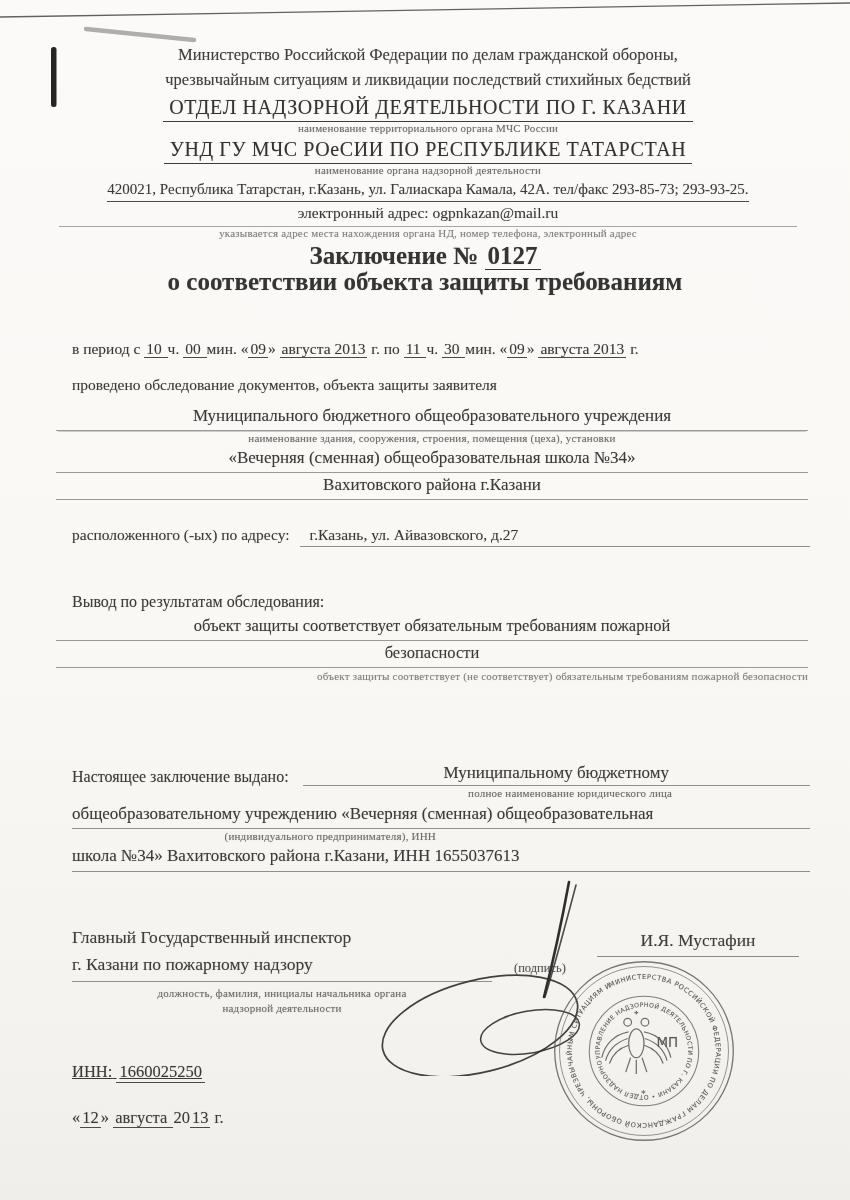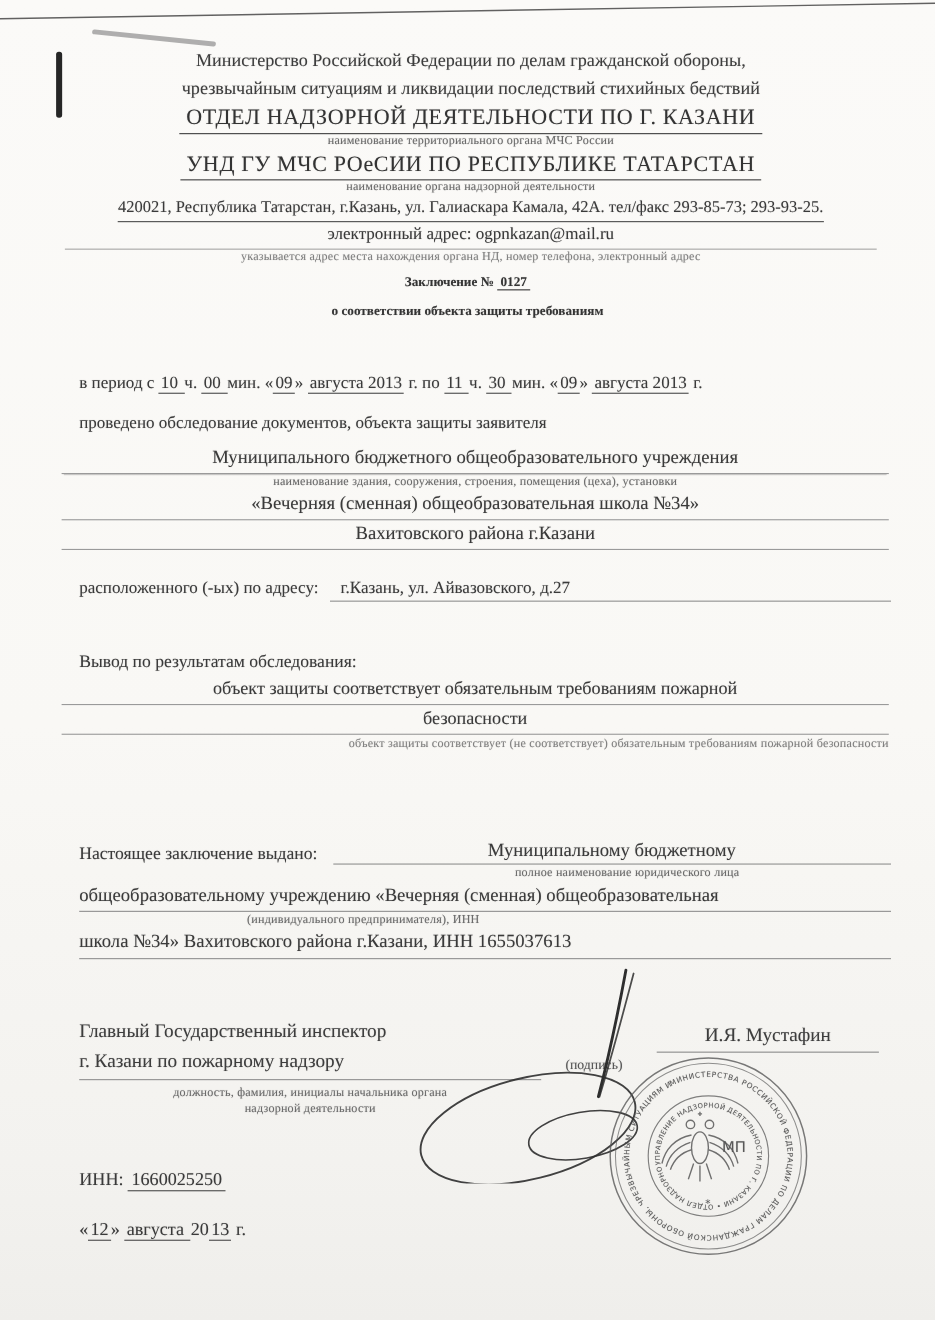--- a/index.html
+++ b/index.html
@@ -22,21 +22,21 @@
   .org { display:inline-block; font-size:20px; line-height:26px; letter-spacing:.6px;
          border-bottom:1.6px solid #3d3d3d; padding:0 6px 1px; margin-top:2px; color:#333; }
   .addr { display:inline-block; font-size:15px; line-height:21px;
           border-bottom:1px solid #4a4a4a; padding-bottom:1px; margin-top:3px; }
   .email { font-size:15.5px; line-height:21px; }
   .rule { border-top:1px solid #8a8a8a; width:97%; margin:3px auto 0; opacity:.75; }
   .cap-blur { filter:blur(.3px); opacity:.85; }
 
   
   .title { top:243px; left:145px; width:560px; text-align:center;
-           font-weight:bold; font-size:12px; line-height:26px; color:#343434; }
+           font-weight:bold; font-size:25px; line-height:26px; color:#343434; }
   .title .num { border-bottom:1.5px solid #343434; padding:0 3px; }
 
   
   .row { left:72px; width:740px; font-size:15.5px; line-height:24px; }
   .period { top:337px; }
   .survey { top:373px; }
 
   .object { top:404px; left:56px; width:752px; text-align:center; }
   .obj-line { display:block; font-size:17px; line-height:23px;
               border-bottom:1px solid #9a9a9a; padding-bottom:3px; }
@@ -70,21 +70,21 @@
 
   .inspector { top:924px; left:72px; width:420px; }
   .insp-line { font-size:17.5px; line-height:27px; color:#3d3d3d; }
   .insp-line.u2 { display:block; border-bottom:1px solid #8f8f8f; padding-bottom:3px; width:100%; }
   .inspector .cap { display:block; text-align:center; margin-top:4px; line-height:15px; }
 
   .signer { top:930px; left:597px; width:202px; text-align:center; font-size:17.5px;
             border-bottom:1px solid #8a8a8a; padding-bottom:5px; color:#3d3d3d; }
   .podpis { top:961px; left:514px; font-size:12.5px; color:#555; }
 
-  .footer-inn { top:1062px; left:72px; font-size:16.5px; }
+  .footer-inn { top:1062px; left:72px; font-size:16.5px;text-decoration:underline; }
   .footer-inn .val { border-bottom:1px solid #4a4a4a; padding:0 3px 1px; }
   .footer-date { top:1108px; left:72px; font-size:16.5px; }
 
   svg { display:block; }
   .sig-svg { top:876px; left:338px; pointer-events:none; }
   .stamp-svg { top:955px; left:548px; pointer-events:none; opacity:.92; }
   .artifacts { inset:0; pointer-events:none; }
   .stamp-text { font-family:"DejaVu Sans","Liberation Sans",sans-serif; fill:#4c4c4c; }
 </style>
 </head>

